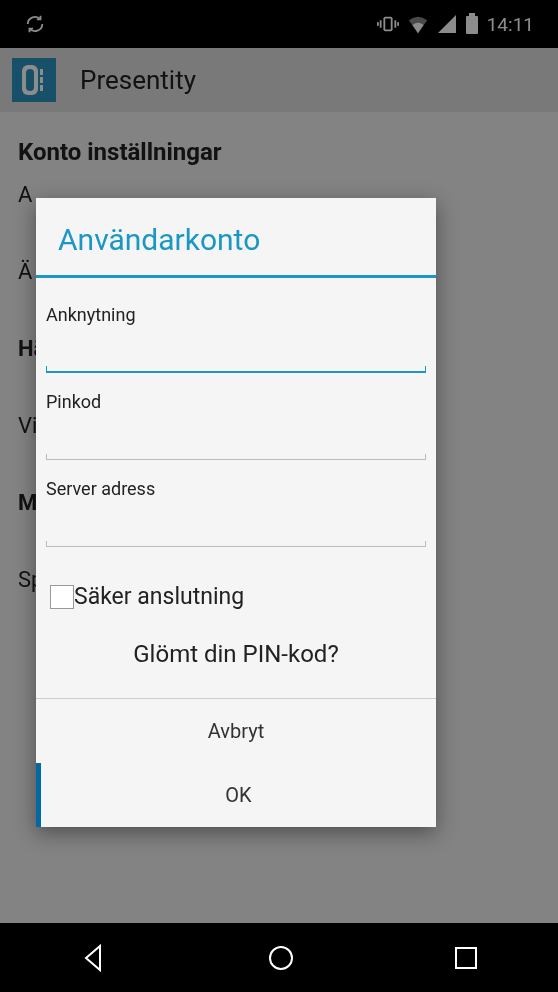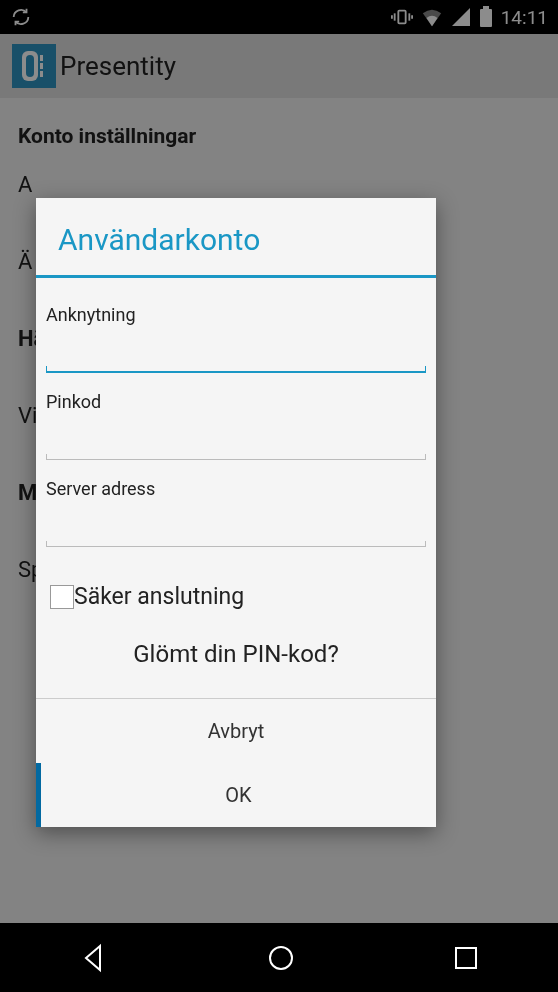--- a/index.html
+++ b/index.html
@@ -1,45 +1,45 @@
 <!DOCTYPE html>
 <html><head>
 <meta charset="utf-8">
 <style>
   * { box-sizing: border-box; margin: 0; padding: 0; }
   html, body { width: 558px; height: 992px; overflow: hidden; font-family: Roboto, Arial, sans-serif; }
   body { background: #000; position: relative; }
 
   
   .status-bar {
-    background: #000; height: 34px; color: #fff;
-    display: flex; align-items: center; padding: 0 10px; font-size: 18px;
+    background: #000; height: 48px; color: #fff;
+    display: flex; align-items: center; padding: 0 24px; font-size: 18px;
   }
   .status-left { display: flex; align-items: center; }
   .status-right { margin-left: auto; display: flex; align-items: center; gap: 8px; }
   .status-icon svg { display: block; }
 
   
   .action-bar {
     background: #dddddd; height: 64px; display: flex; align-items: center;
-    padding: 0 12px; gap: 4px;
+    padding: 0 12px; gap: 24px;
   }
   .app-icon {
     width: 44px; height: 44px; background: #2f93c0; display:flex; align-items:center; justify-content:center;
   }
   .app-title { font-size: 26px; color: #222; }
 
   
   .page {
     background: #eeeeee; position: relative;
     height: 855px;
     padding: 22px 18px;
     color: #222;
   }
-  .page .heading { font-weight: bold; font-size: 21px; margin-top: 4px; margin-bottom: 24px; }
+  .page .heading { font-weight: bold; font-size: 24px; margin-top: 4px; margin-bottom: 16px; }
   .page .item { font-size: 22px; margin-bottom: 52px; }
   .page .item.bold { font-weight: bold; }
   .dim-overlay {
     position: absolute; left:0; right:0; top:0; height:957px;
     background: rgba(0,0,0,0.45);
   }
 
   
   .dialog {
     position: absolute;

